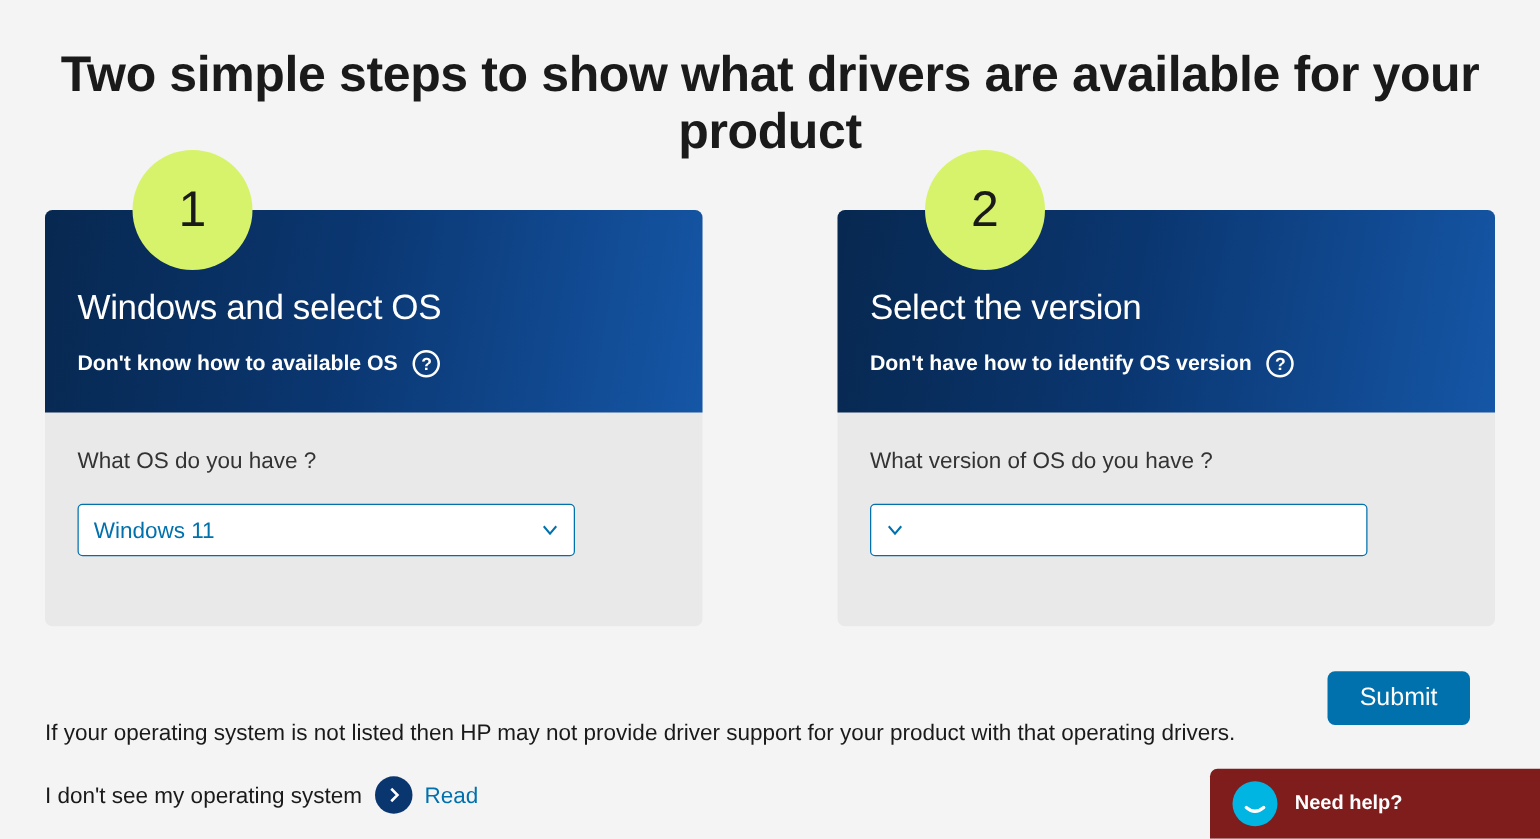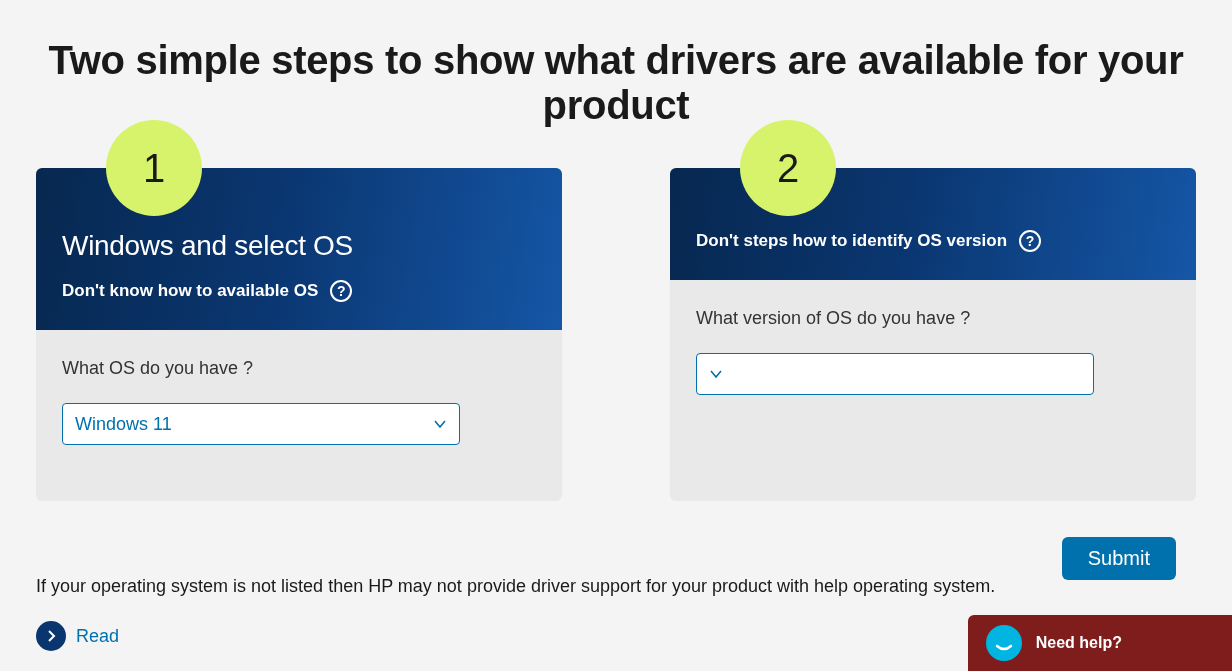--- a/index.html
+++ b/index.html
@@ -207,22 +207,23 @@
               <path d="M2 4 L7 10 L12 4" fill="none" stroke="#0171ad" stroke-width="1.6"></path>
             </svg>
         </span>
       </div>
     </div>
   </div>
 
   <div class="card">
     <div class="badge">2</div>
     <div class="card-header">
+      <div class="card-title">Select the version</div>
       <div class="help-line">
-        <span>Don't steps how to identify OS version</span>
+        <span>Don't have how to identify OS version</span>
         <span class="help-icon">?</span>
       </div>
     </div>
     <div class="card-body">
       <div class="question">What version of OS do you have ?</div>
       <div class="select">
         <span class="chevron">
           <svg width="14" height="14" viewBox="0 0 14 14">
               <path d="M2 4 L7 10 L12 4" fill="none" stroke="#0171ad" stroke-width="1.6"></path>
             </svg>
@@ -231,22 +232,23 @@
     </div>
   </div>
 
 </div>
 
 <div class="submit-row">
   <button class="submit-btn">Submit</button>
 </div>
 
 <div class="info-block">
-  <div class="info-text">If your operating system is not listed then HP may not provide driver support for your product with help operating system.</div>
+  <div class="info-text">If your operating system is not listed then HP may not provide driver support for your product with that operating drivers.</div>
   <div class="read-line">
+    <span class="read-label">I don't see my operating system</span>
     <span class="read-btn-icon">
       <svg width="10" height="12" viewBox="0 0 10 12">
           <path d="M3 1 L8 6 L3 11" fill="none" stroke="#fff" stroke-width="2"></path>
         </svg>
     </span>
     <span class="read-link">Read</span>
   </div>
 </div>
 
 <div class="chat-widget">

